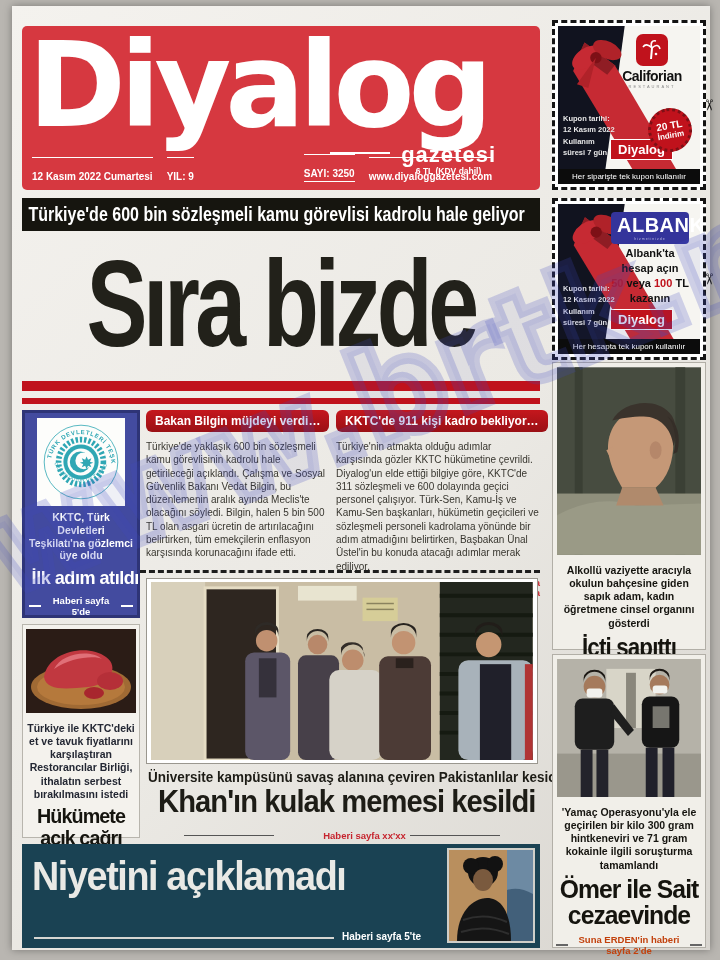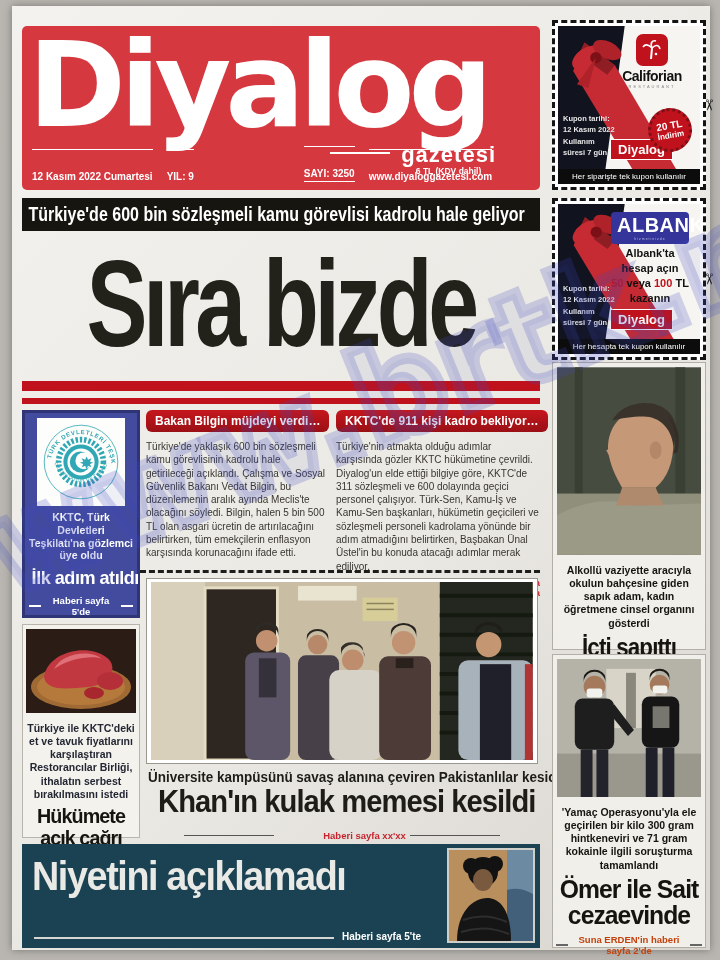--- a/index.html
+++ b/index.html
@@ -11,21 +11,21 @@
            box-shadow:0 0 8px rgba(0,0,0,.35); }
 
   
   .masthead { position:absolute; left:22px; top:26px; width:518px; height:164px;
               background:#d63840; border-radius:5px; overflow:hidden; }
   .mast-title { position:absolute; left:6px; top:-14px; color:#fff;
                 font-family:"DejaVu Sans",sans-serif; font-weight:bold;
                 font-size:118px; letter-spacing:-6px; line-height:1.25; white-space:nowrap; }
   .mast-row { position:absolute; left:10px; bottom:8px; display:flex; align-items:flex-end;
               gap:14px; color:#fff; font-size:10px; font-weight:bold; }
-  .mast-row .cell { border-top:1px solid #fff; padding-top:21px; white-space:nowrap; }
+  .mast-row .cell { border-top:1px solid #fff; padding-top:13px; white-space:nowrap; }
   .mast-issue { border-bottom:1px solid #fff; padding-bottom:2px; }
   .gazetesi { position:absolute; right:44px; bottom:14px; text-align:center; color:#fff; }
   .gazetesi .gz { font-size:22px; font-weight:bold; letter-spacing:1px; line-height:1; }
   .gazetesi .pr { font-size:8.5px; font-weight:bold; }
   .gz-line { position:absolute; right:150px; bottom:36px; width:60px; height:2px; background:#fff; }
 
   
   .coupon { position:absolute; left:552px; width:154px; border:3px dashed #141414;
             background:#fff; padding:3px; }
   .coupon1 { top:20px; height:170px; }

